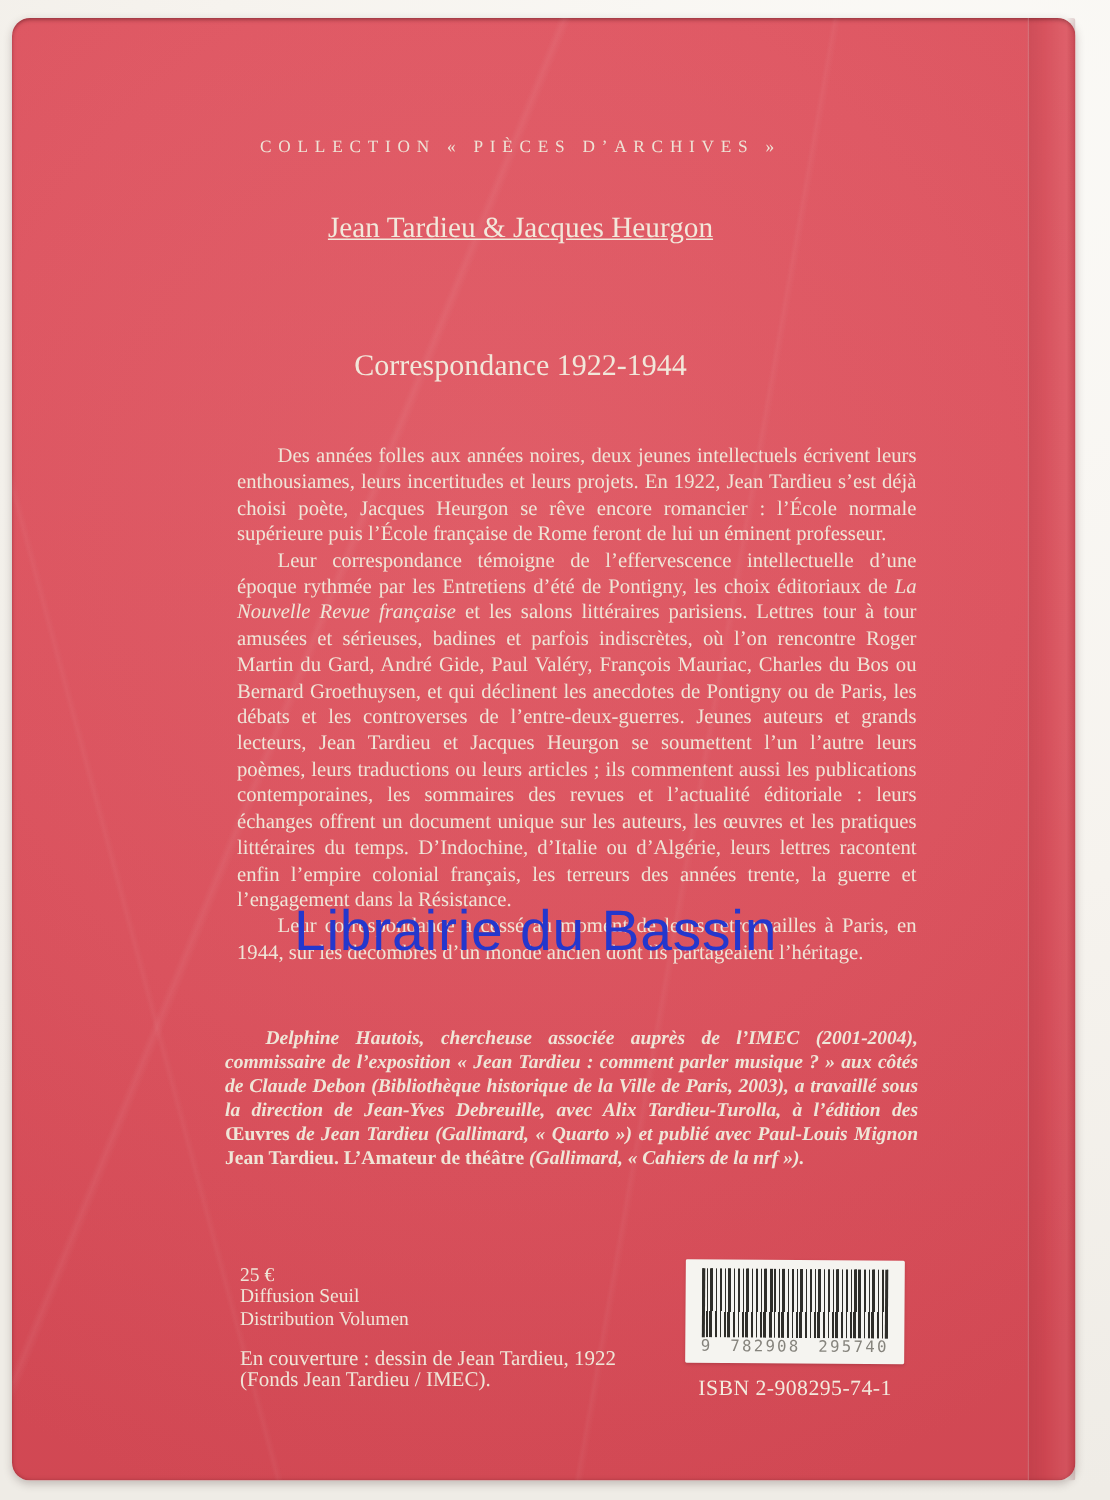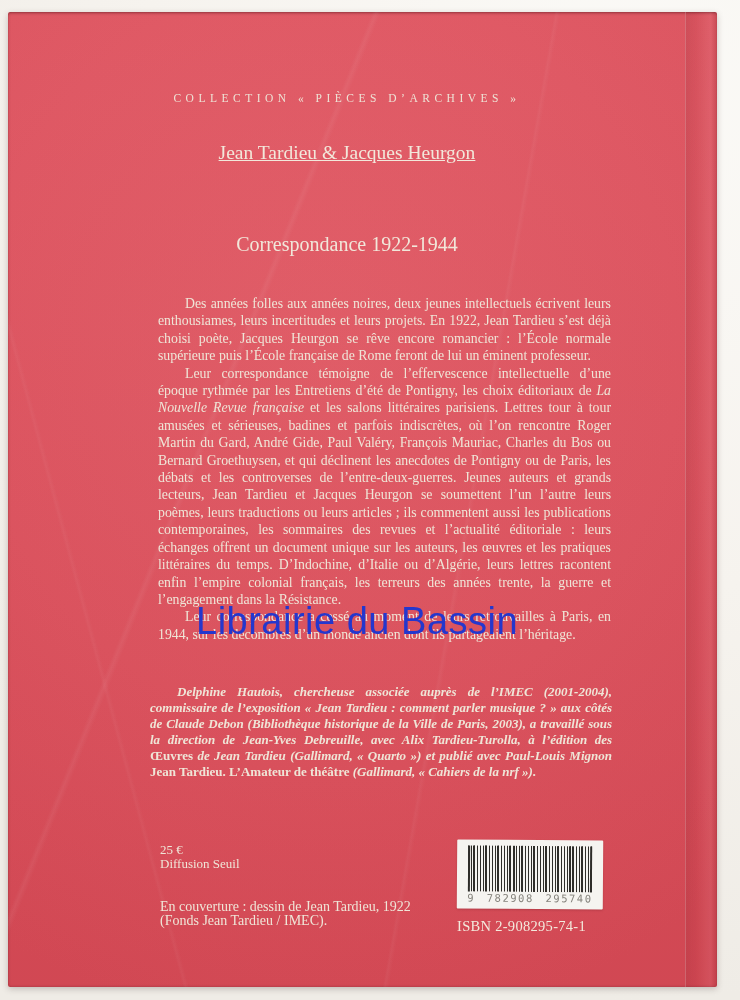--- a/index.html
+++ b/index.html
@@ -8,21 +8,21 @@
     background:
       radial-gradient(120% 90% at 85% 10%, #fbfaf7 0%, #f6f3ee 55%, #efece6 100%);
     font-family:"Liberation Serif", serif;
   }
   
   .book{
     position:absolute;left:8px;top:12px;width:709px;height:975px;
     background:
       linear-gradient(180deg, rgba(255,255,255,0.05), rgba(0,0,0,0.03)),
       radial-gradient(90% 70% at 45% 35%, #e15863 0%, #de515d 55%, #d84a56 100%);
-    border-radius:2px;
+    border-radius:12px;
     box-shadow:
       inset 0 3px 3px -2px rgba(80,20,28,0.55),
       inset 0 -2px 3px -2px rgba(80,20,28,0.35),
       inset 2px 0 3px -2px rgba(80,20,28,0.30),
       0 2px 6px rgba(60,40,40,0.25);
   }
   
   .spine-fold{
     position:absolute;top:0;right:0;width:31px;height:100%;
     background:linear-gradient(90deg, rgba(120,25,35,0.14) 0%, rgba(120,25,35,0.05) 35%, rgba(255,255,255,0.06) 80%, rgba(120,25,35,0.20) 100%);
@@ -90,21 +90,21 @@
   }
   .bars:before{content:"";position:absolute;left:0;top:0;width:2px;height:53px;background:#2e2d29;}
   .bars:after{content:"";position:absolute;right:0;top:0;width:2px;height:53px;background:#2e2d29;}
   .ean{
     position:absolute;left:8px;bottom:5px;width:130px;text-align:center;
     font-family:"DejaVu Sans Mono", monospace;
     font-size:10.5px;color:#86847d;letter-spacing:1.5px;word-spacing:4px;
     background:#f5f4f0;
   }
   .isbn{
-    position:absolute;left:449px;top:906px;width:146px;
+    position:absolute;left:449px;top:906px;width:146px;text-align:center;
     font-size:14.5px;color:#f3eadd;letter-spacing:0.3px;
   }
   
   .watermark{
     position:absolute;left:196px;top:600px;width:460px;
     font-family:"Liberation Sans", sans-serif;
     font-size:38px;font-weight:normal;letter-spacing:0.5px;
     color:#2437cd;white-space:nowrap;
   }
 </style>
@@ -125,20 +125,21 @@
     <p>Leur correspondance a cessé au moment de leurs retrouvailles à Paris, en 1944, sur les décombres d’un monde ancien dont ils partageaient l’héritage.</p>
   </div>
 
   <div class="credit">
     <p><span>Delphine Hautois, chercheuse associée auprès de l’IMEC (2001-2004), commissaire de l’exposition « Jean Tardieu : comment parler musique ? » aux côtés de Claude Debon (Bibliothèque historique de la Ville de Paris, 2003), a travaillé sous la direction de Jean-Yves Debreuille, avec Alix Tardieu-Turolla, à l’édition des </span><span class="roman">Œuvres</span><span> de Jean Tardieu (Gallimard, « Quarto ») et publié avec Paul-Louis Mignon </span><span class="roman">Jean Tardieu. L’Amateur de théâtre </span><span>(Gallimard, « Cahiers de la nrf »).</span></p>
   </div>
 
   <div class="footer-left">
     <div class="line">25 €</div>
     <div class="line">Diffusion Seuil</div>
+    <div class="line">Distribution Volumen</div>
   </div>
 
   <div class="cover-credit">
     <div class="line">En couverture : dessin de Jean Tardieu, 1922</div>
     <div class="line">(Fonds Jean Tardieu / IMEC).</div>
   </div>
 
   <div class="barcode-box">
     <div class="bars"></div>
     <div class="ean">9 782908 295740</div>

